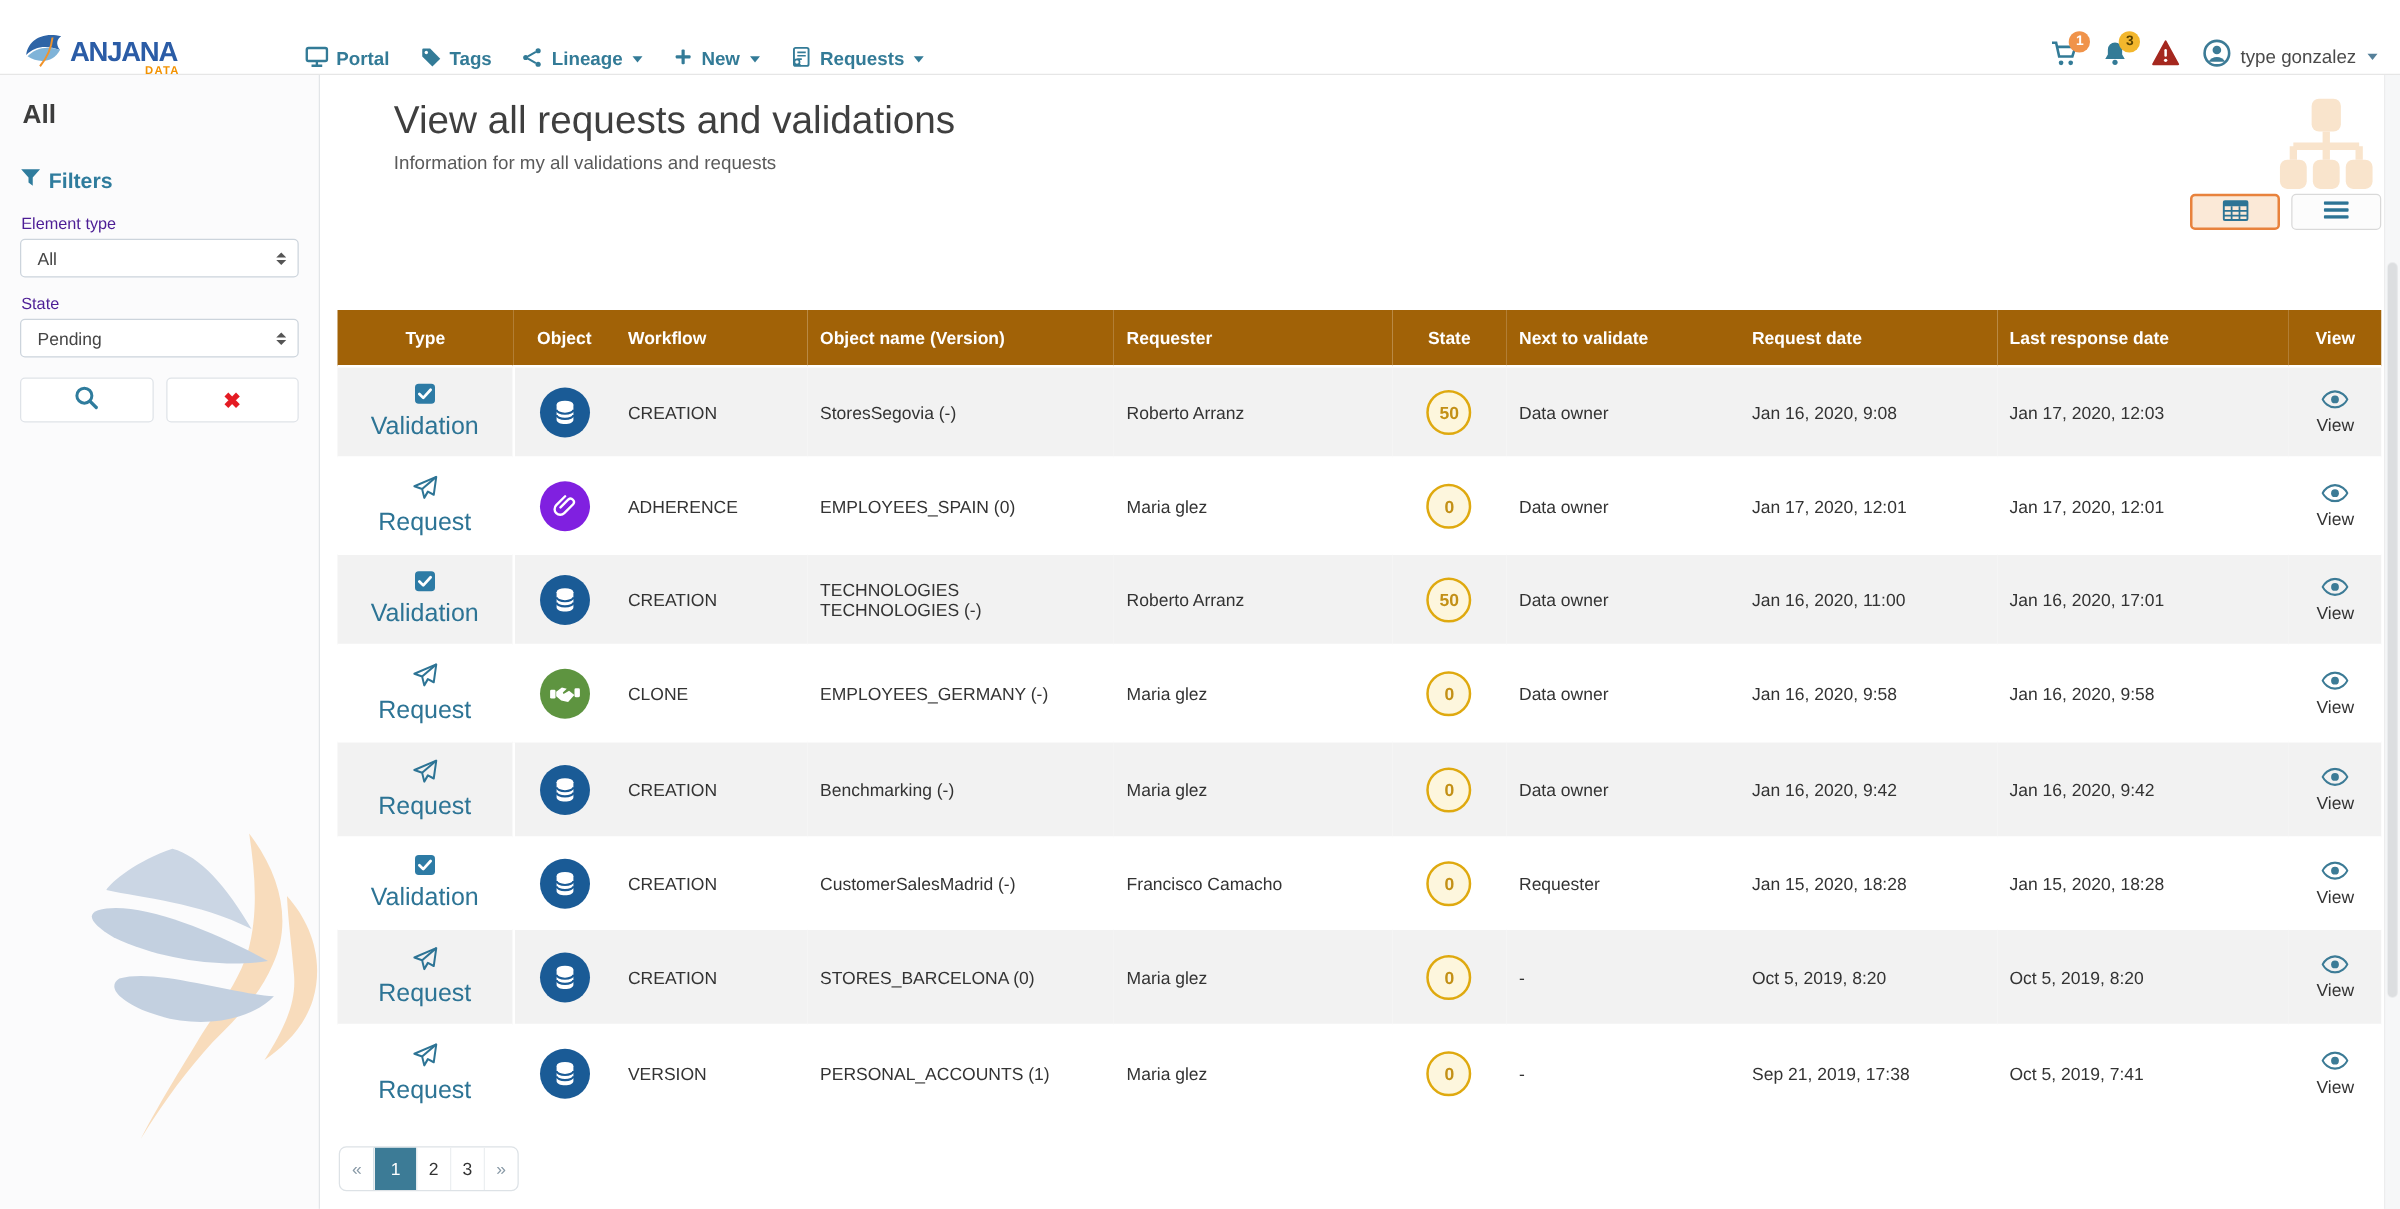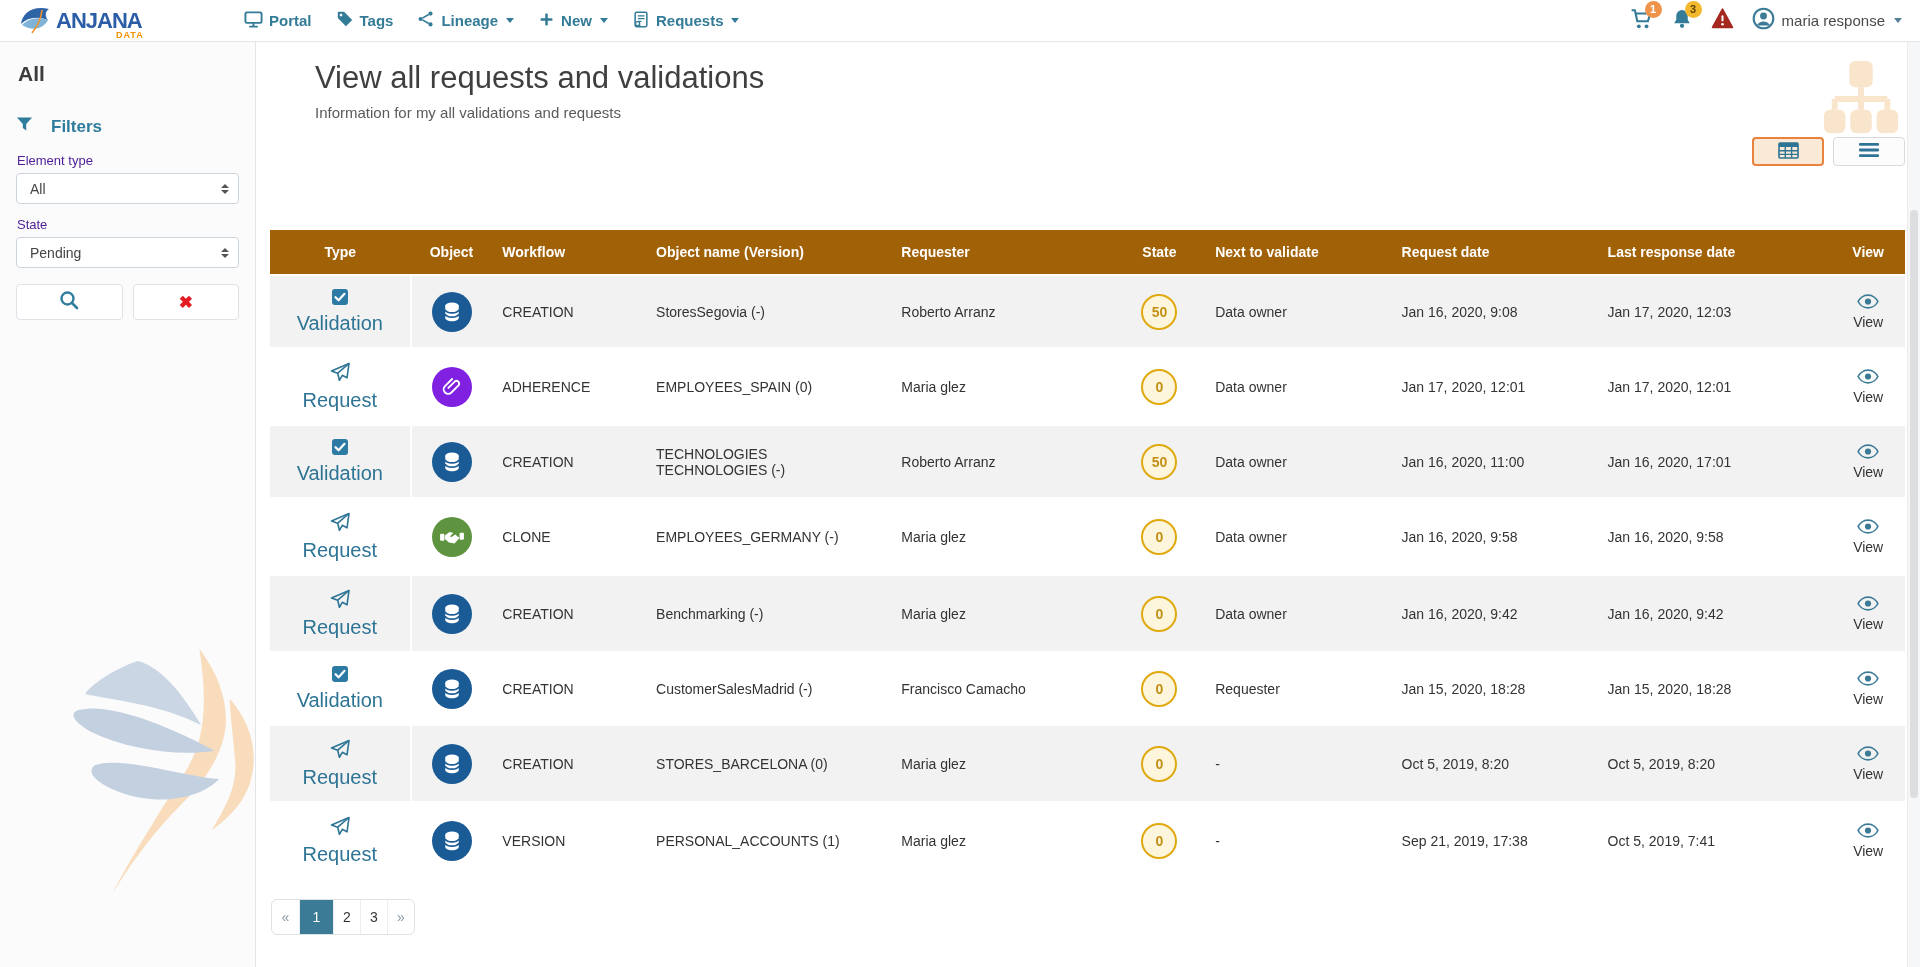--- a/index.html
+++ b/index.html
@@ -1,40 +1,40 @@
 <!DOCTYPE html>
 <html><head>
 <meta charset="utf-8">
 <style>
   * { margin:0; padding:0; box-sizing:border-box; }
   html,body { width:1920px; height:967px; overflow:hidden; }
   body { font-family:"Liberation Sans", sans-serif; background:#fff; color:#333; position:relative; }
 
   
-  .navbar { height:42px; display:flex; align-items:center; background:#fff; border-bottom:1px solid #e6e6e6; padding:0 18px; position:relative; z-index:5; }
+  .navbar { height:60px; display:flex; align-items:flex-end; background:#fff; border-bottom:1px solid #e6e6e6; padding:0 18px; position:relative; z-index:5; }
   .logo { width:226px; display:flex; align-items:center; gap:4px; cursor:pointer; }
   .logo-text { position:relative; font-weight:800; font-size:22px; color:#2b5ca6; letter-spacing:-1px; line-height:1; }
   .logo-sub { position:absolute; right:-2px; bottom:-8px; font-size:9px; letter-spacing:1px; color:#f39200; font-weight:700; }
   .nav-items { display:flex; align-items:center; gap:24px; }
   .nav-item { display:flex; align-items:center; gap:6px; color:#337b97; font-size:15px; font-weight:600; cursor:pointer; white-space:nowrap; }
   .caret { width:0; height:0; border-left:4px solid transparent; border-right:4px solid transparent; border-top:5px solid #337b97; margin-left:2px; }
   .nav-right { margin-left:auto; display:flex; align-items:center; gap:18px; }
   .icon-btn { position:relative; cursor:pointer; display:flex; align-items:center; }
   .badge { position:absolute; top:-7px; right:-9px; min-width:17px; height:17px; border-radius:50%; font-size:11px; font-weight:700; display:flex; align-items:center; justify-content:center; padding:0 3px; }
   .badge-cart { background:#f0934a; color:#fff; }
   .badge-bell { background:#f3b72d; color:#5b4300; }
   .user-menu { display:flex; align-items:center; gap:7px; cursor:pointer; }
   .user-name { font-size:15px; color:#4a4a4a; }
   .caret-gray { border-top-color:#55809a; }
 
   
   .layout { display:flex; height:925px; }
   .sidebar { width:256px; background:#fbfbfc; border-right:1px solid #e2e5e8; padding:14px 16px; position:relative; overflow:hidden; flex-shrink:0; }
   .sidebar-title { font-size:21px; font-weight:700; color:#3c3c3c; margin:6px 0 30px 2px; }
-  .filters-header { display:flex; align-items:center; gap:18px; color:#2f7c9d; font-size:17px; font-weight:700; margin-bottom:16px; }
+  .filters-header { display:flex; align-items:center; gap:6px; color:#2f7c9d; font-size:17px; font-weight:700; margin-bottom:16px; }
   .field-label { display:block; font-size:13px; color:#4c1d95; margin:0 0 5px 1px; }
   .select { height:31px; background:#fff; border:1px solid #ccd4dc; border-radius:4px; display:flex; align-items:center; justify-content:space-between; padding:0 9px 0 13px; font-size:14px; color:#454545; margin-bottom:13px; cursor:pointer; }
   .updown { display:flex; flex-direction:column; gap:2px; }
   .updown i { width:0; height:0; border-left:4px solid transparent; border-right:4px solid transparent; }
   .updown .up { border-bottom:4px solid #555; }
   .updown .down { border-top:4px solid #555; }
   .filter-actions { display:flex; gap:10px; margin-top:16px; }
   .filter-btn { flex:1; height:36px; background:#fff; border:1px solid #dfe3e8; border-radius:4px; display:flex; align-items:center; justify-content:center; cursor:pointer; font-size:17px; }
   .clear-x { color:#e41b23; font-weight:800; font-size:17px; line-height:1; }
   .watermark { position:absolute; left:52px; bottom:68px; width:238px; height:255px; pointer-events:none; }
@@ -155,21 +155,21 @@
             <rect x="9.1" y="6.5" width="1.8" height="5.6" rx="0.9" fill="#fff"></rect>
             <circle cx="10" cy="14.7" r="1.2" fill="#fff"></circle>
           </svg></span>
     </span>
     <span class="user-menu">
       <span><svg width="23" height="23" viewBox="0 0 22 22">
             <circle cx="11" cy="11" r="9.4" fill="none" stroke="#3c7b96" stroke-width="2"></circle>
             <circle cx="11" cy="8.6" r="3.3" fill="#3c7b96"></circle>
             <path d="M4.6 17.6 a7.4 7.4 0 0 1 12.8 0" fill="#3c7b96"></path>
           </svg></span>
-      <span class="user-name">maria response</span>
+      <span class="user-name">type gonzalez</span>
       <i class="caret caret-gray"></i>
     </span>
   </div>
 </header>
 
 <div class="layout">
   <aside class="sidebar">
     <div class="sidebar-title">All</div>
     <div class="filters-header">
       <span><svg width="17" height="16" viewBox="0 0 18 16">

